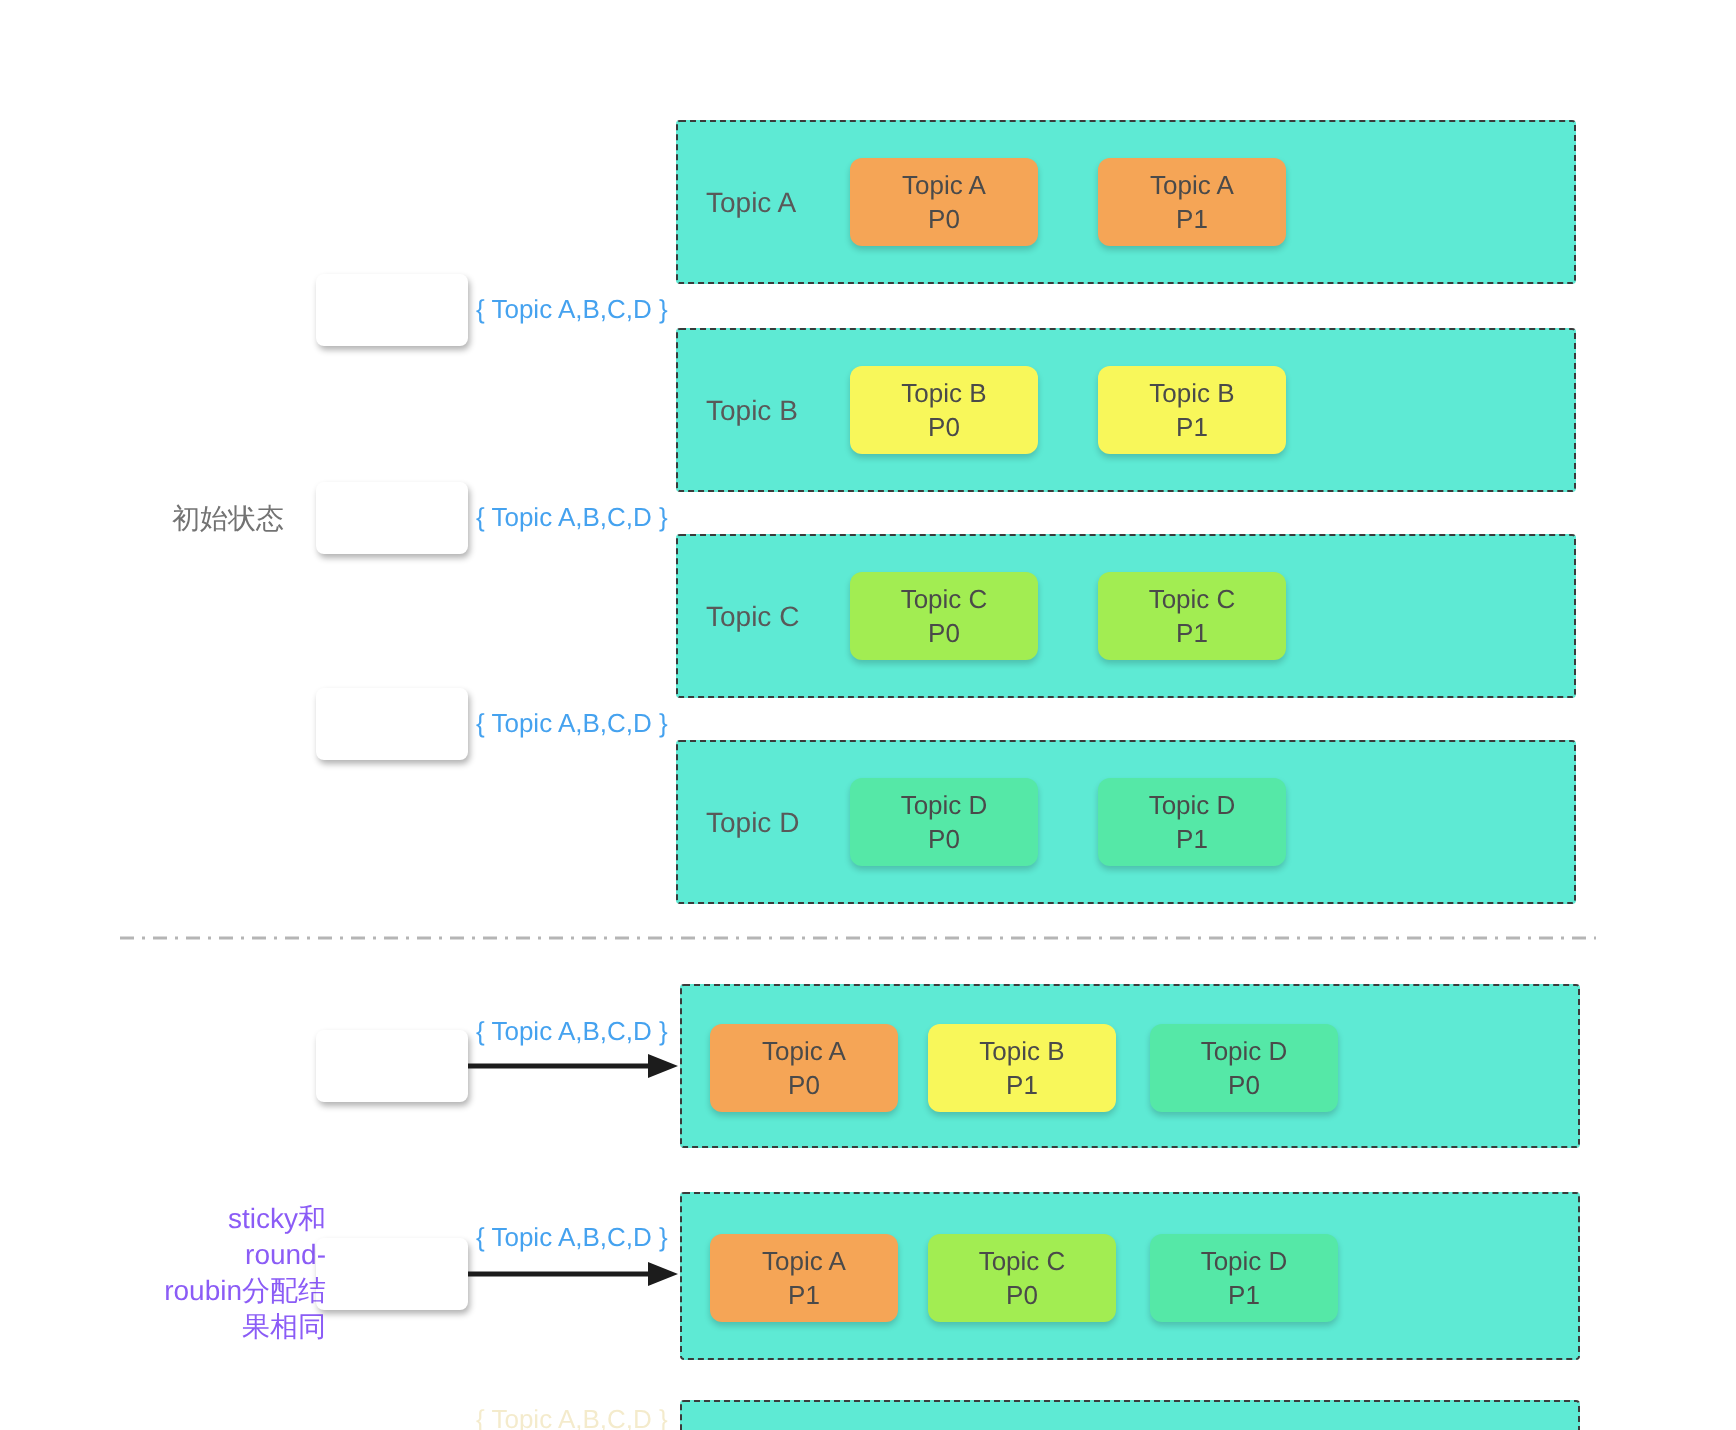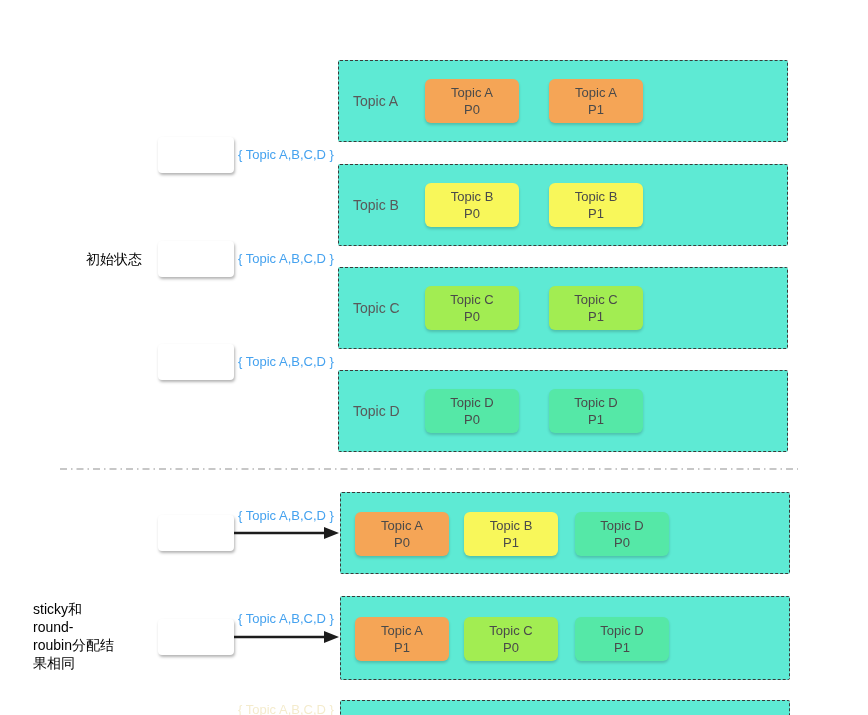--- a/index.html
+++ b/index.html
@@ -25,25 +25,25 @@
   .consumer{
     position:absolute;width:76px;height:36px;border-radius:4px;
     display:flex;align-items:center;justify-content:center;
     color:#ffffff;font-size:14px;
     box-shadow:1px 2px 3px rgba(0,0,0,0.3);
   }
   .subscription{
     position:absolute;font-size:13px;white-space:nowrap;z-index:3;
   }
   .side-label{
-    position:absolute;color:#000000;font-size:14px;white-space:nowrap;
+    position:absolute;color:#737373;font-size:14px;white-space:nowrap;
   }
   .side-label-multiline{
-    position:absolute;color:#000000;font-size:14px;line-height:18px;
-    text-align:left;width:130px;
+    position:absolute;color:#8b5cf6;font-size:14px;line-height:18px;
+    text-align:right;width:130px;
   }
   .arrow-svg{position:absolute;z-index:2;}
   .divider-svg{position:absolute;z-index:1;}
   .faint{opacity:0.28;}
 </style>
 </head>
 <body>
 
 <div class="canvas">
 

